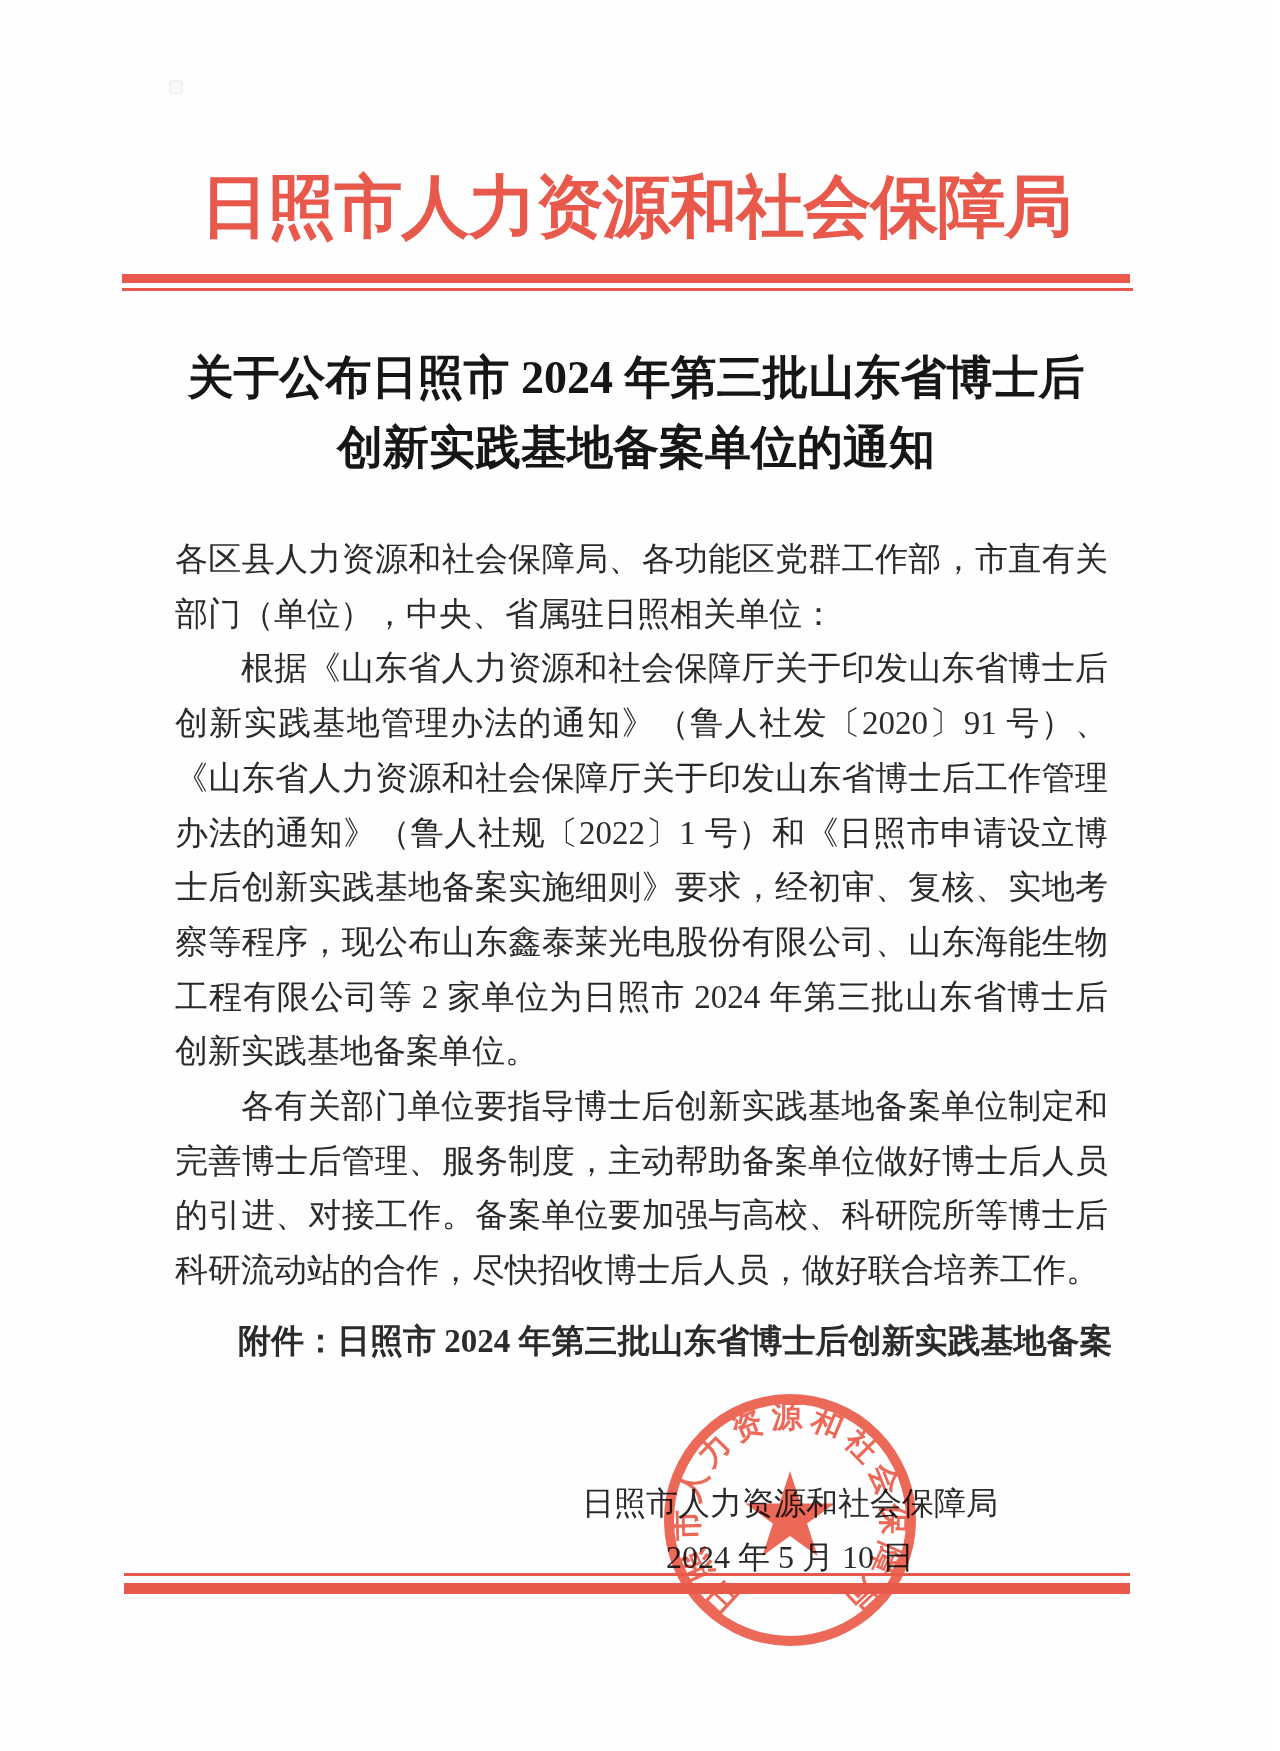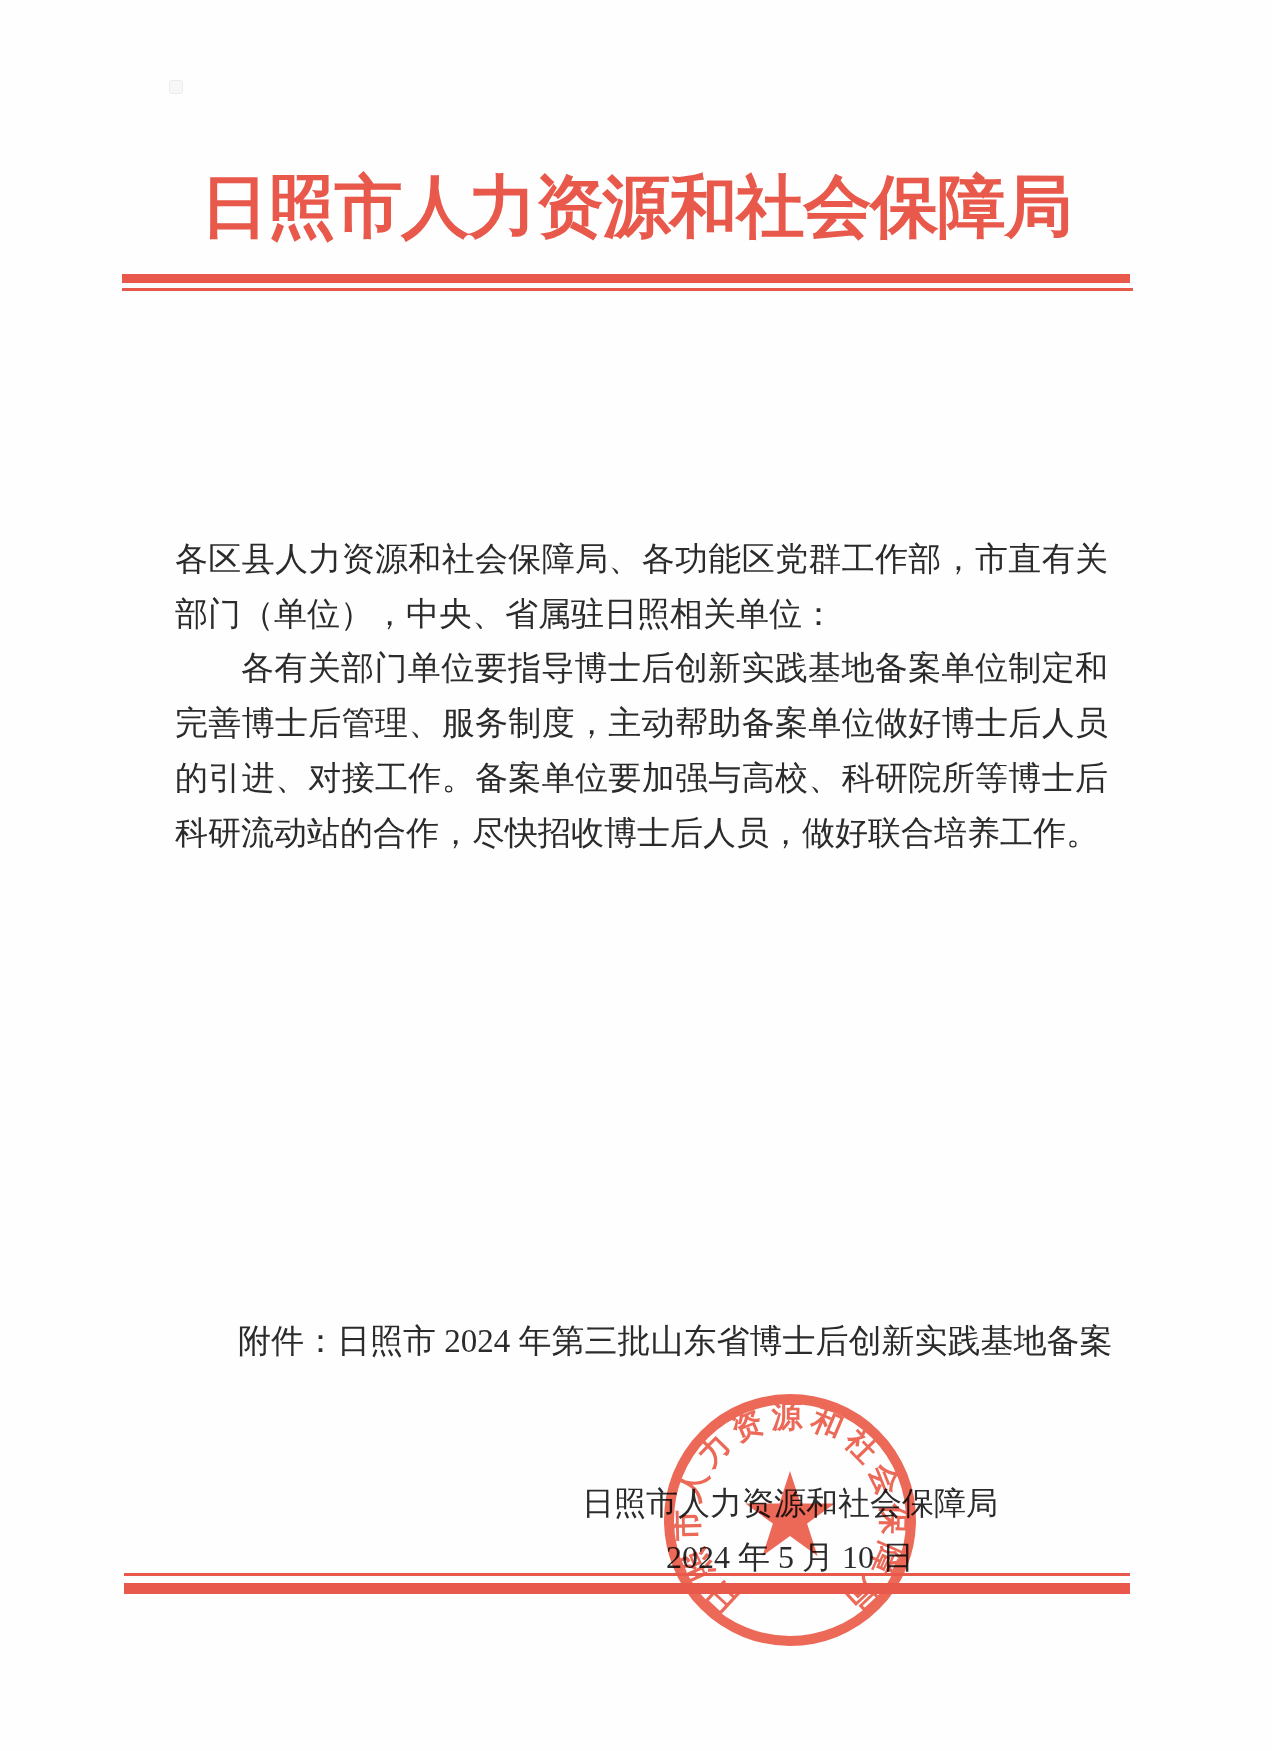--- a/index.html
+++ b/index.html
@@ -36,21 +36,21 @@
     position:absolute;left:175px;top:532px;width:933px;
     font-size:33px;line-height:54.7px;
     text-align:justify;
   }
   .body-text p{margin:0;padding:0;}
   .para{text-indent:66px;}
   .attachment{
     position:absolute;left:175px;top:1314px;width:960px;
     font-size:33px;line-height:54.7px;
   }
-  .att-line1{padding-left:63px;}
+  .att-line1{padding-left:63px;font-weight:bold;}
   .att-line2{padding-left:162px;}
   .sign-block{
     position:absolute;left:570px;top:1476px;width:440px;
     text-align:center;
     font-size:32px;line-height:54px;
     color:#2b2b2b;
   }
   .seal{
     position:absolute;left:655px;top:1385px;width:270px;height:270px;
     opacity:0.92;
@@ -69,23 +69,28 @@
 
 <div class="page">
 
   <div class="speck"></div>
 
   <div class="letterhead">日照市人力资源和社会保障局</div>
 
   <div class="rule rule-thick"></div>
   <div class="rule rule-thin"></div>
 
+  <h1 class="doc-title">
+    <span>关于公布日照市 2024 年第三批山东省博士后</span>
+    <span>创新实践基地备案单位的通知</span>
+  </h1>
 
   <div class="body-text">
     <p class="salutation">各区县人力资源和社会保障局、各功能区党群工作部，市直有关部门（单位），中央、省属驻日照相关单位：</p>
+    <p class="para">根据《山东省人力资源和社会保障厅关于印发山东省博士后创新实践基地管理办法的通知》（鲁人社发〔2020〕91 号）、《山东省人力资源和社会保障厅关于印发山东省博士后工作管理办法的通知》（鲁人社规〔2022〕1 号）和《日照市申请设立博士后创新实践基地备案实施细则》要求，经初审、复核、实地考察等程序，现公布山东鑫泰莱光电股份有限公司、山东海能生物工程有限公司等 2 家单位为日照市 2024 年第三批山东省博士后创新实践基地备案单位。</p>
     <p class="para">各有关部门单位要指导博士后创新实践基地备案单位制定和完善博士后管理、服务制度，主动帮助备案单位做好博士后人员的引进、对接工作。备案单位要加强与高校、科研院所等博士后科研流动站的合作，尽快招收博士后人员，做好联合培养工作。</p>
   </div>
 
   <div class="attachment">
     <div class="att-line1">
       <span>附件：</span><span>日照市 2024 年第三批山东省博士后创新实践基地备案</span>
     </div>
   </div>
 
   <div class="sign-block">

